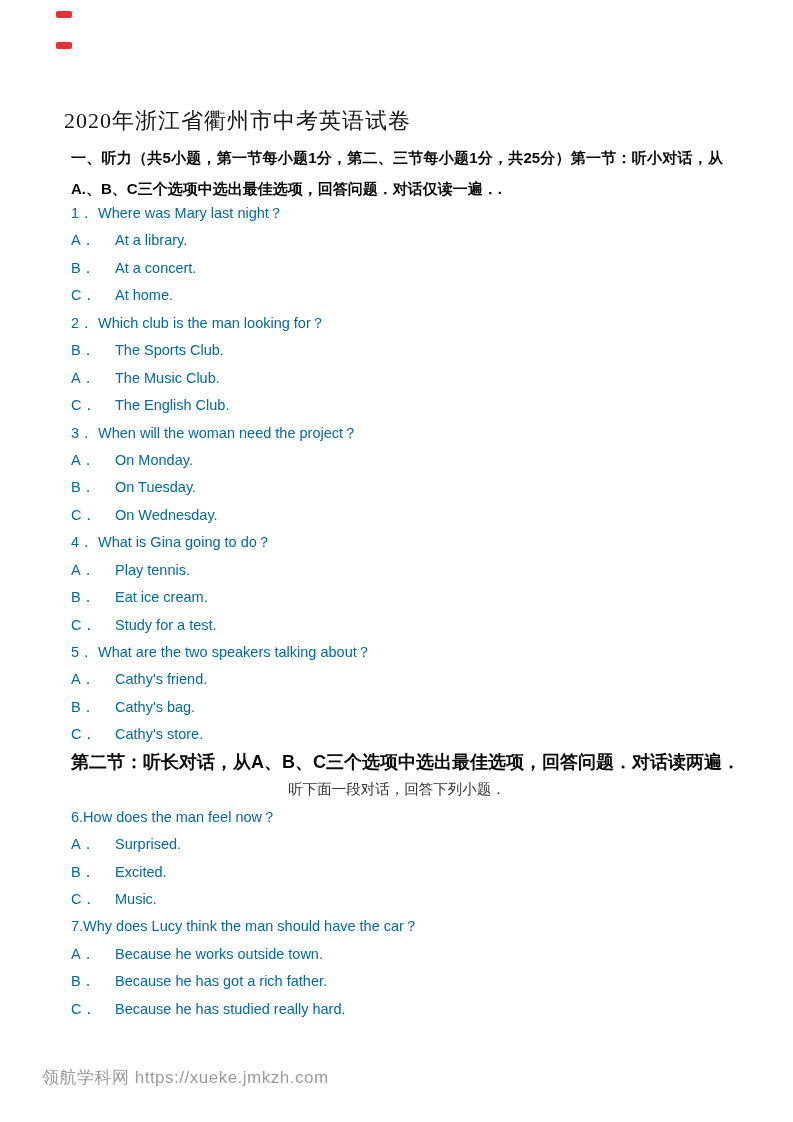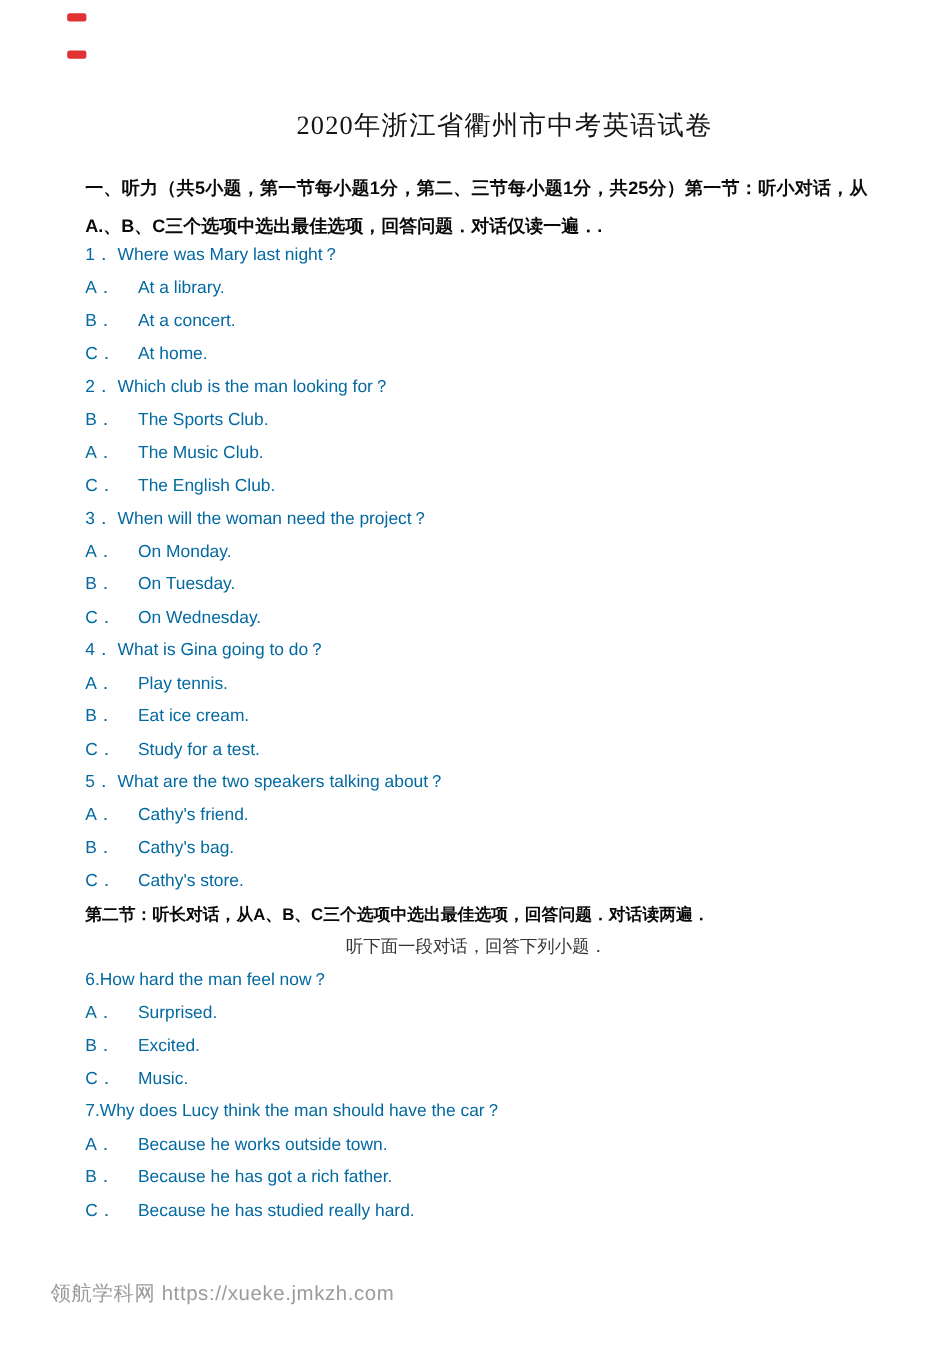--- a/index.html
+++ b/index.html
@@ -18,22 +18,22 @@
     border-radius: 2px;
     background: #e13333;
   }
   .red-mark.m1 { left: 56px; top: 11px; }
   .red-mark.m2 { left: 56px; top: 42px; }
   .doc-title {
     position: absolute;
     top: 90px;
     left: 0;
     right: 0;
-    margin: 0;
-    text-align: center;
+    margin: 16px;
+    text-align: left;
     font-family: "Liberation Serif", "DejaVu Serif", serif;
     font-size: 22px;
     font-weight: 400;
     letter-spacing: 1px;
     color: #151515;
     padding-left: 48px;
   }
   .content {
     position: absolute;
     top: 143px;
@@ -50,21 +50,21 @@
     font-family: "Liberation Sans", sans-serif;
   }
   .line {
     height: 27.45px;
     line-height: 27.45px;
     white-space: nowrap;
     color: #0369a1;
     font-size: 14.5px;
   }
   .section-header-line {
-    font-size: 14px;
+    font-size: 18px;
     font-weight: 700;
     color: #0a0a0a;
     font-family: "Liberation Sans", sans-serif;
   }
   .instruction-line {
     font-family: "Liberation Serif", "DejaVu Serif", serif;
     font-size: 14.5px;
     color: #333333;
     text-align: center;
   }
@@ -116,21 +116,21 @@
       <div class="line question-line"><span class="q-num">4．</span><span>What is Gina going to do？</span></div>
       <div class="line option-line"><span class="opt-label">A．</span><span>Play tennis.</span></div>
       <div class="line option-line"><span class="opt-label">B．</span><span>Eat ice cream.</span></div>
       <div class="line option-line"><span class="opt-label">C．</span><span>Study for a test.</span></div>
       <div class="line question-line"><span class="q-num">5．</span><span>What are the two speakers talking about？</span></div>
       <div class="line option-line"><span class="opt-label">A．</span><span>Cathy's friend.</span></div>
       <div class="line option-line"><span class="opt-label">B．</span><span>Cathy's bag.</span></div>
       <div class="line option-line"><span class="opt-label">C．</span><span>Cathy's store.</span></div>
       <div class="line section-header-line">第二节：听长对话，从A、B、C三个选项中选出最佳选项，回答问题．对话读两遍．</div>
       <div class="line instruction-line">听下面一段对话，回答下列小题．</div>
-      <div class="line question-line"><span class="q-num tight">6.</span><span>How hard the man feel now？</span></div>
+      <div class="line question-line"><span class="q-num tight">6.</span><span>How does the man feel now？</span></div>
       <div class="line option-line"><span class="opt-label">A．</span><span>Surprised.</span></div>
       <div class="line option-line"><span class="opt-label">B．</span><span>Excited.</span></div>
       <div class="line option-line"><span class="opt-label">C．</span><span>Music.</span></div>
       <div class="line question-line"><span class="q-num tight">7.</span><span>Why does Lucy think the man should have the car？</span></div>
       <div class="line option-line"><span class="opt-label">A．</span><span>Because he works outside town.</span></div>
       <div class="line option-line"><span class="opt-label">B．</span><span>Because he has got a rich father.</span></div>
       <div class="line option-line"><span class="opt-label">C．</span><span>Because he has studied really hard.</span></div>
     </div>
 
   <div class="footer">

